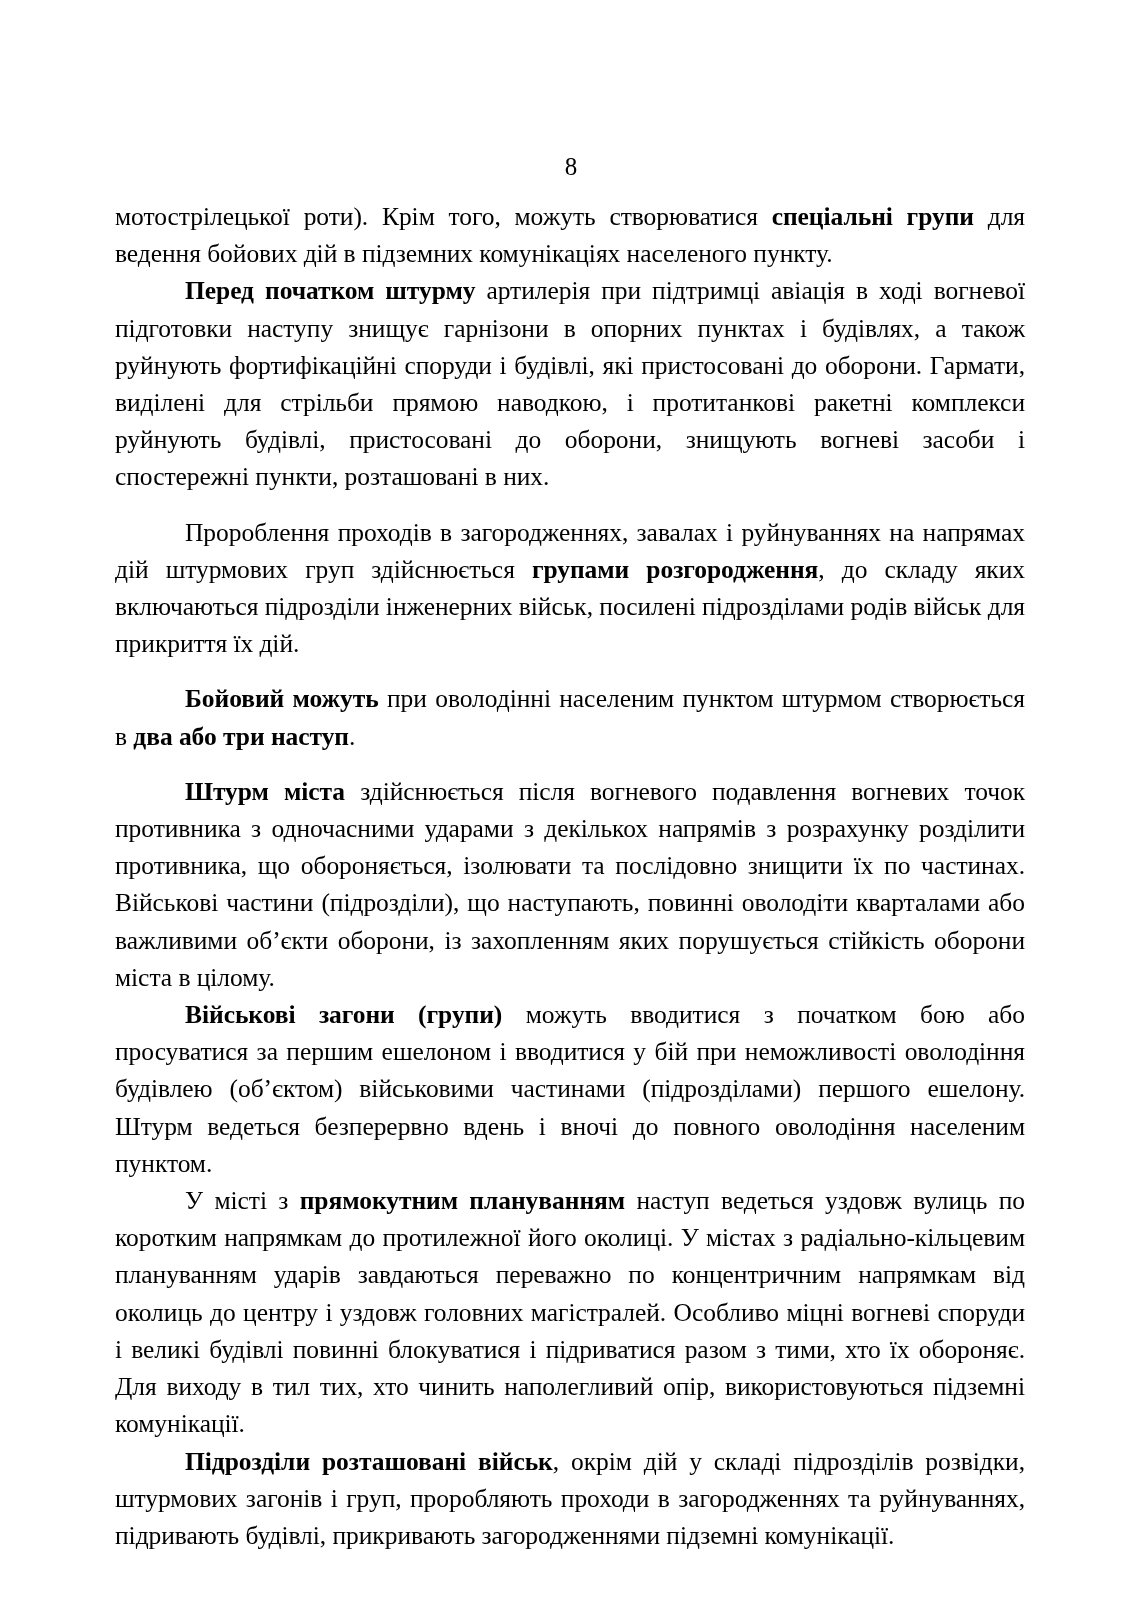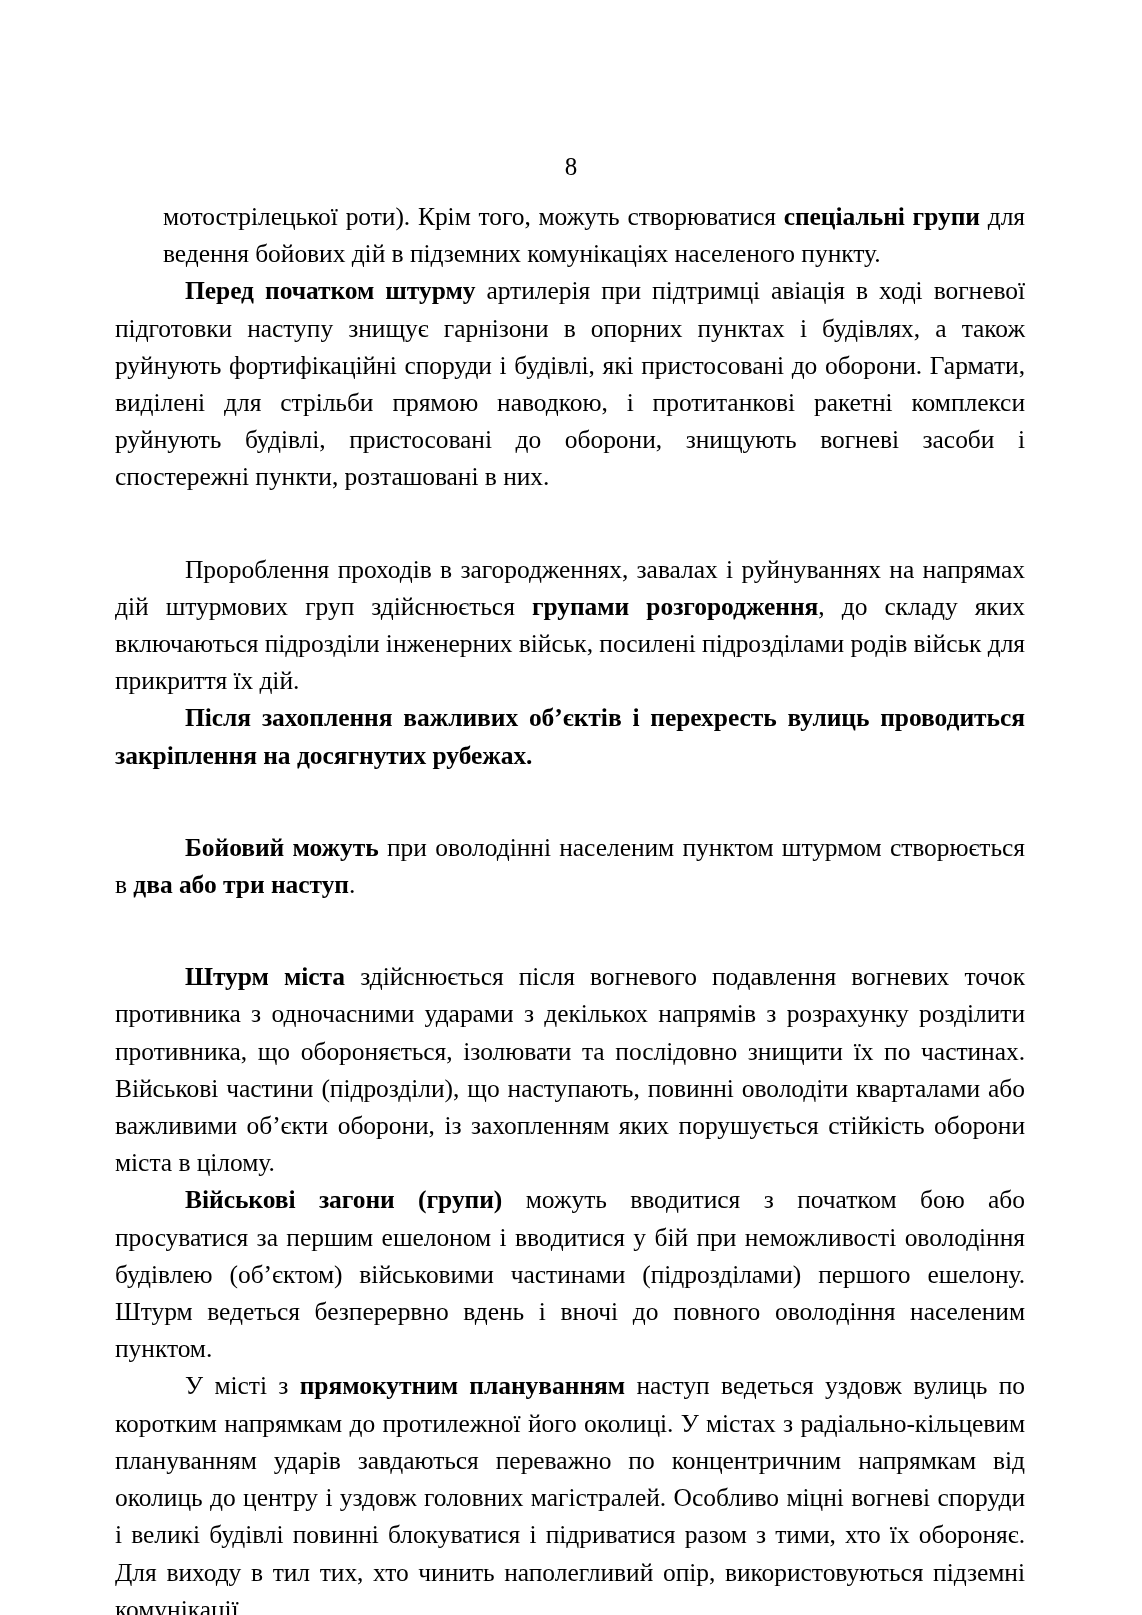--- a/index.html
+++ b/index.html
@@ -46,45 +46,43 @@
     text-justify: inter-word;
     letter-spacing: -0.05px;
     word-spacing: 0px;
     hyphens: none;
   }
   p.indent {
     text-indent: 70px;
   }
   p.noindent {
     text-indent: 0;
-    margin-left: 48px;
   }
   p.gap-before {
-    margin-top: 55px;
+    margin-top: 18px;
   }
   b, .bold {
     font-weight: bold;
   }
   
   p:last-child {
     text-align-last: left;
   }
 </style>
 </head>
 <body>
 
 <div class="page">
 
   <div class="page-number">8</div>
 
   <div class="content" id="content">
       <p class="noindent"><span>мотострілецької роти). Крім того, можуть створюватися </span><span class="bold">спеціальні групи</span><span> для ведення бойових дій в підземних комунікаціях населеного пункту.</span></p>
       <p class="indent"><span class="bold">Перед початком штурму</span><span> артилерія при підтримці авіація в ході вогневої підготовки наступу знищує гарнізони в опорних пунктах і будівлях, а також руйнують фортифікаційні споруди і будівлі, які пристосовані до оборони. Гармати, виділені для стрільби прямою наводкою, і протитанкові ракетні комплекси руйнують будівлі, пристосовані до оборони, знищують вогневі засоби і спостережні пункти, розташовані в них.</span></p>
       <p class="indent gap-before"><span>Пророблення проходів в загородженнях, завалах і руйнуваннях на напрямах дій штурмових груп здійснюється </span><span class="bold">групами розгородження</span><span>, до складу яких включаються підрозділи інженерних військ, посилені підрозділами родів військ для прикриття їх дій.</span></p>
-      <p class="indent"><span class="bold">Після захоплення важливих об’єктів і перехресть вулиць проводиться закріплення на досягнутих рубежах.</span></p>
       <p class="indent gap-before"><span class="bold">Бойовий    можуть</span><span> при оволодінні населеним пунктом штурмом створюється в </span><span class="bold">два або три наступ</span><span>.</span></p>
       <p class="indent gap-before"><span class="bold">Штурм міста</span><span> здійснюється після вогневого подавлення вогневих точок противника з одночасними ударами з декількох напрямів з розрахунку розділити противника, що обороняється, ізолювати та послідовно знищити їх по частинах. Військові частини (підрозділи), що наступають, повинні оволодіти кварталами або важливими об’єкти оборони, із захопленням яких порушується стійкість оборони міста в цілому.</span></p>
       <p class="indent"><span class="bold">Військові   загони   (групи)</span><span> можуть вводитися з початком бою або просуватися за першим ешелоном і вводитися у бій при неможливості оволодіння будівлею (об’єктом) військовими частинами (підрозділами) першого ешелону. Штурм ведеться безперервно вдень і вночі до повного оволодіння населеним пунктом.</span></p>
       <p class="indent"><span>У місті з </span><span class="bold">прямокутним плануванням</span><span> наступ ведеться уздовж вулиць по коротким напрямкам до протилежної його околиці. У містах з радіально-кільцевим плануванням ударів завдаються переважно по концентричним напрямкам від околиць до центру і уздовж головних магістралей. Особливо міцні вогневі споруди і великі будівлі повинні блокуватися і підриватися разом з тими, хто їх обороняє. Для виходу в тил тих, хто чинить наполегливий опір, використовуються підземні комунікації.</span></p>
       <p class="indent"><span class="bold">Підрозділи розташовані військ</span><span>, окрім дій у складі підрозділів розвідки, штурмових загонів і груп, проробляють проходи в загородженнях та руйнуваннях, підривають будівлі, прикривають загородженнями підземні комунікації.</span></p>
     </div>
 
 </div>
 
 </body></html>

